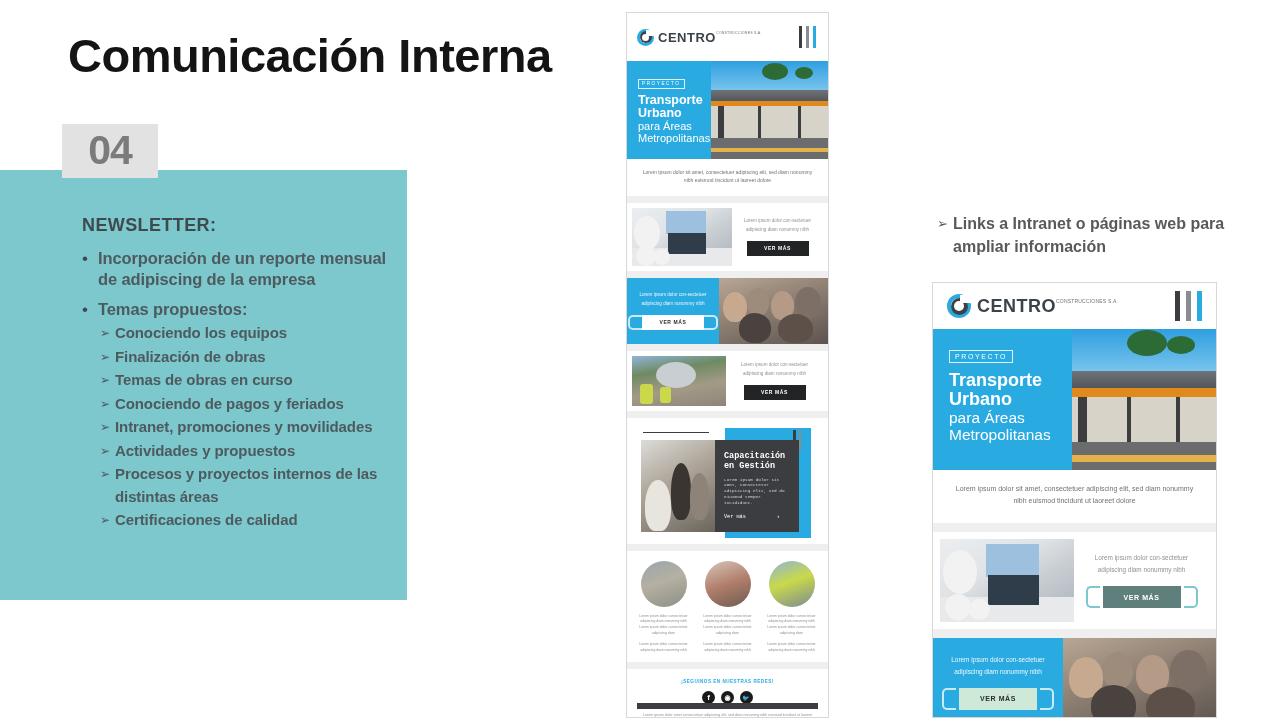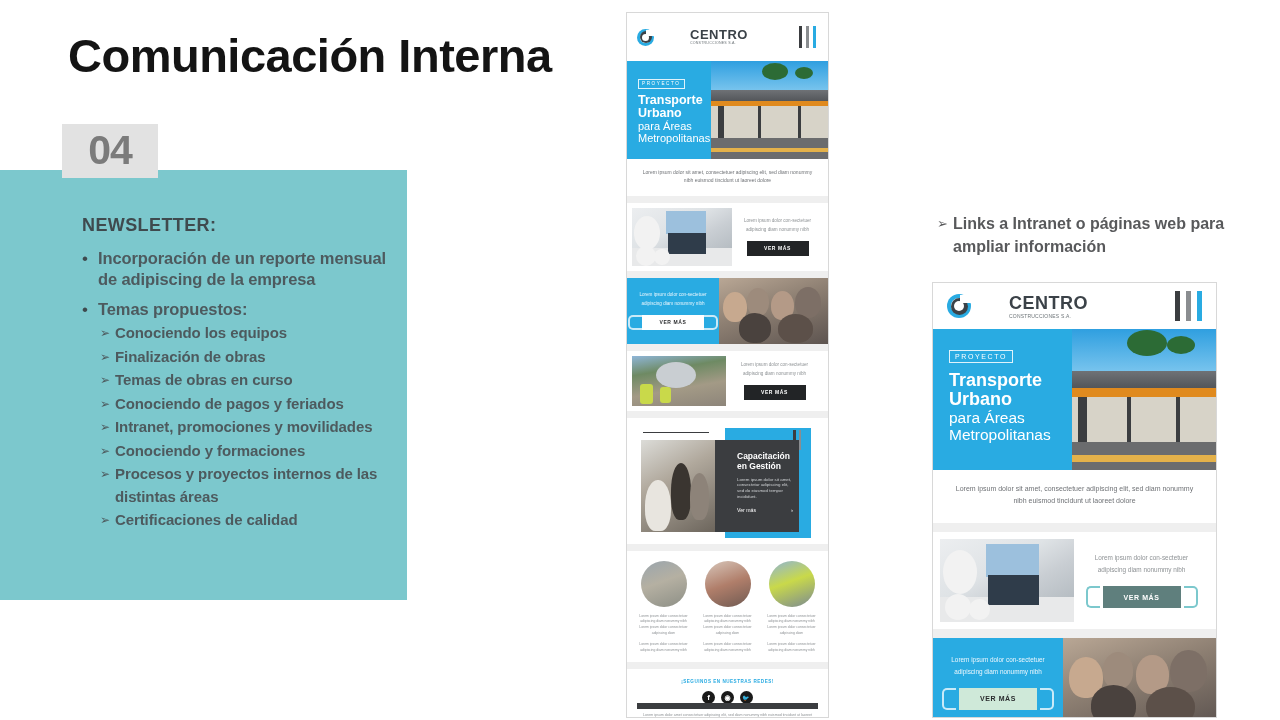--- a/index.html
+++ b/index.html
@@ -69,21 +69,21 @@
 
   .logo{ display:flex; align-items:center; }
   .logo-mark{ position:relative; border-radius:50%; flex:0 0 auto; }
   .logo-mark .ring{ position:absolute; inset:0; border-radius:50%;
                     background:#29abe2; }
   .logo-mark .cut{ position:absolute; border-radius:50%;
                    background:#ffffff; }
   .logo-mark .inner{ position:absolute; border-radius:50%;
                      background:#3b4248; }
   .logo-mark .inner-cut{ position:absolute; background:#ffffff; }
-  .logo-txt{ display:flex; flex-direction:column; line-height:1;margin-left:32px; }
+  .logo-txt{ display:flex; line-height:1; }
   .logo-name{ color:#3b4248; font-weight:bold; letter-spacing:.5px; }
   .logo-sub{ color:#6d7478; letter-spacing:.2px; }
 
   .bars{ display:flex; align-items:flex-end; }
   .bars span{ display:block; }
 
   
   .hero{ display:flex; position:relative; }
   .hero-left{ background:#29abe2; position:relative; flex:0 0 auto; }
   .tag{ display:inline-block; border:1px solid rgba(255,255,255,.85);
@@ -211,21 +211,21 @@
     <div class="b2-row">
       <span class="b2-arrow">➢</span>
       <span class="b2-text">Conociendo de pagos y feriados</span>
     </div>
     <div class="b2-row">
       <span class="b2-arrow">➢</span>
       <span class="b2-text">Intranet, promociones y movilidades</span>
     </div>
     <div class="b2-row">
       <span class="b2-arrow">➢</span>
-      <span class="b2-text">Conociendo y formaciones</span>
+      <span class="b2-text">Actividades y propuestos</span>
     </div>
     <div class="b2-row">
       <span class="b2-arrow">➢</span>
       <span class="b2-text">Procesos y proyectos internos de las distintas áreas</span>
     </div>
     <div class="b2-row">
       <span class="b2-arrow">➢</span>
       <span class="b2-text">Certificaciones de calidad</span>
     </div>
   </div>
@@ -345,21 +345,21 @@
       <span style="width:2.5px; height:20px; background:#3b3d40;"></span>
       <span style="width:2.5px; height:20px; background:#8a8d90;"></span>
       <span style="width:2.5px; height:20px; background:#29abe2;"></span>
     </div>
     <div class="dark" style="left:14px; top:22px; width:158px; height:92px;">
       <div class="f-photo ph-class" style="width:74px;">
         <div class="p" style="left:6%; top:44%; width:34%; height:56%; background:#e8e5df;"></div>
         <div class="p" style="left:40%; top:26%; width:28%; height:62%; background:#3a3530;"></div>
         <div class="p" style="left:66%; top:36%; width:26%; height:52%; background:#8d8379;"></div>
       </div>
-      <div class="f-body" style="padding:11px 9px 0 22px;">
+      <div class="f-body" style="padding:11px 9px 0 9px;font-family:Liberation Mono, monospace;">
         <div class="f-title" style="font-size:8.5px;">Capacitación</div>
         <div class="f-title" style="font-size:8.5px;">en Gestión</div>
         <div class="f-text" style="font-size:4.4px; margin-top:6px;">Lorem ipsum dolor sit amet, consectetur adipiscing elit, sed do eiusmod tempor incididunt.</div>
         <div class="f-link" style="margin-top:7px; width:56px;">
           <span style="font-size:5.2px;">Ver más</span>
           <span style="font-size:6px;">›</span>
         </div>
       </div>
     </div>
   </div>

